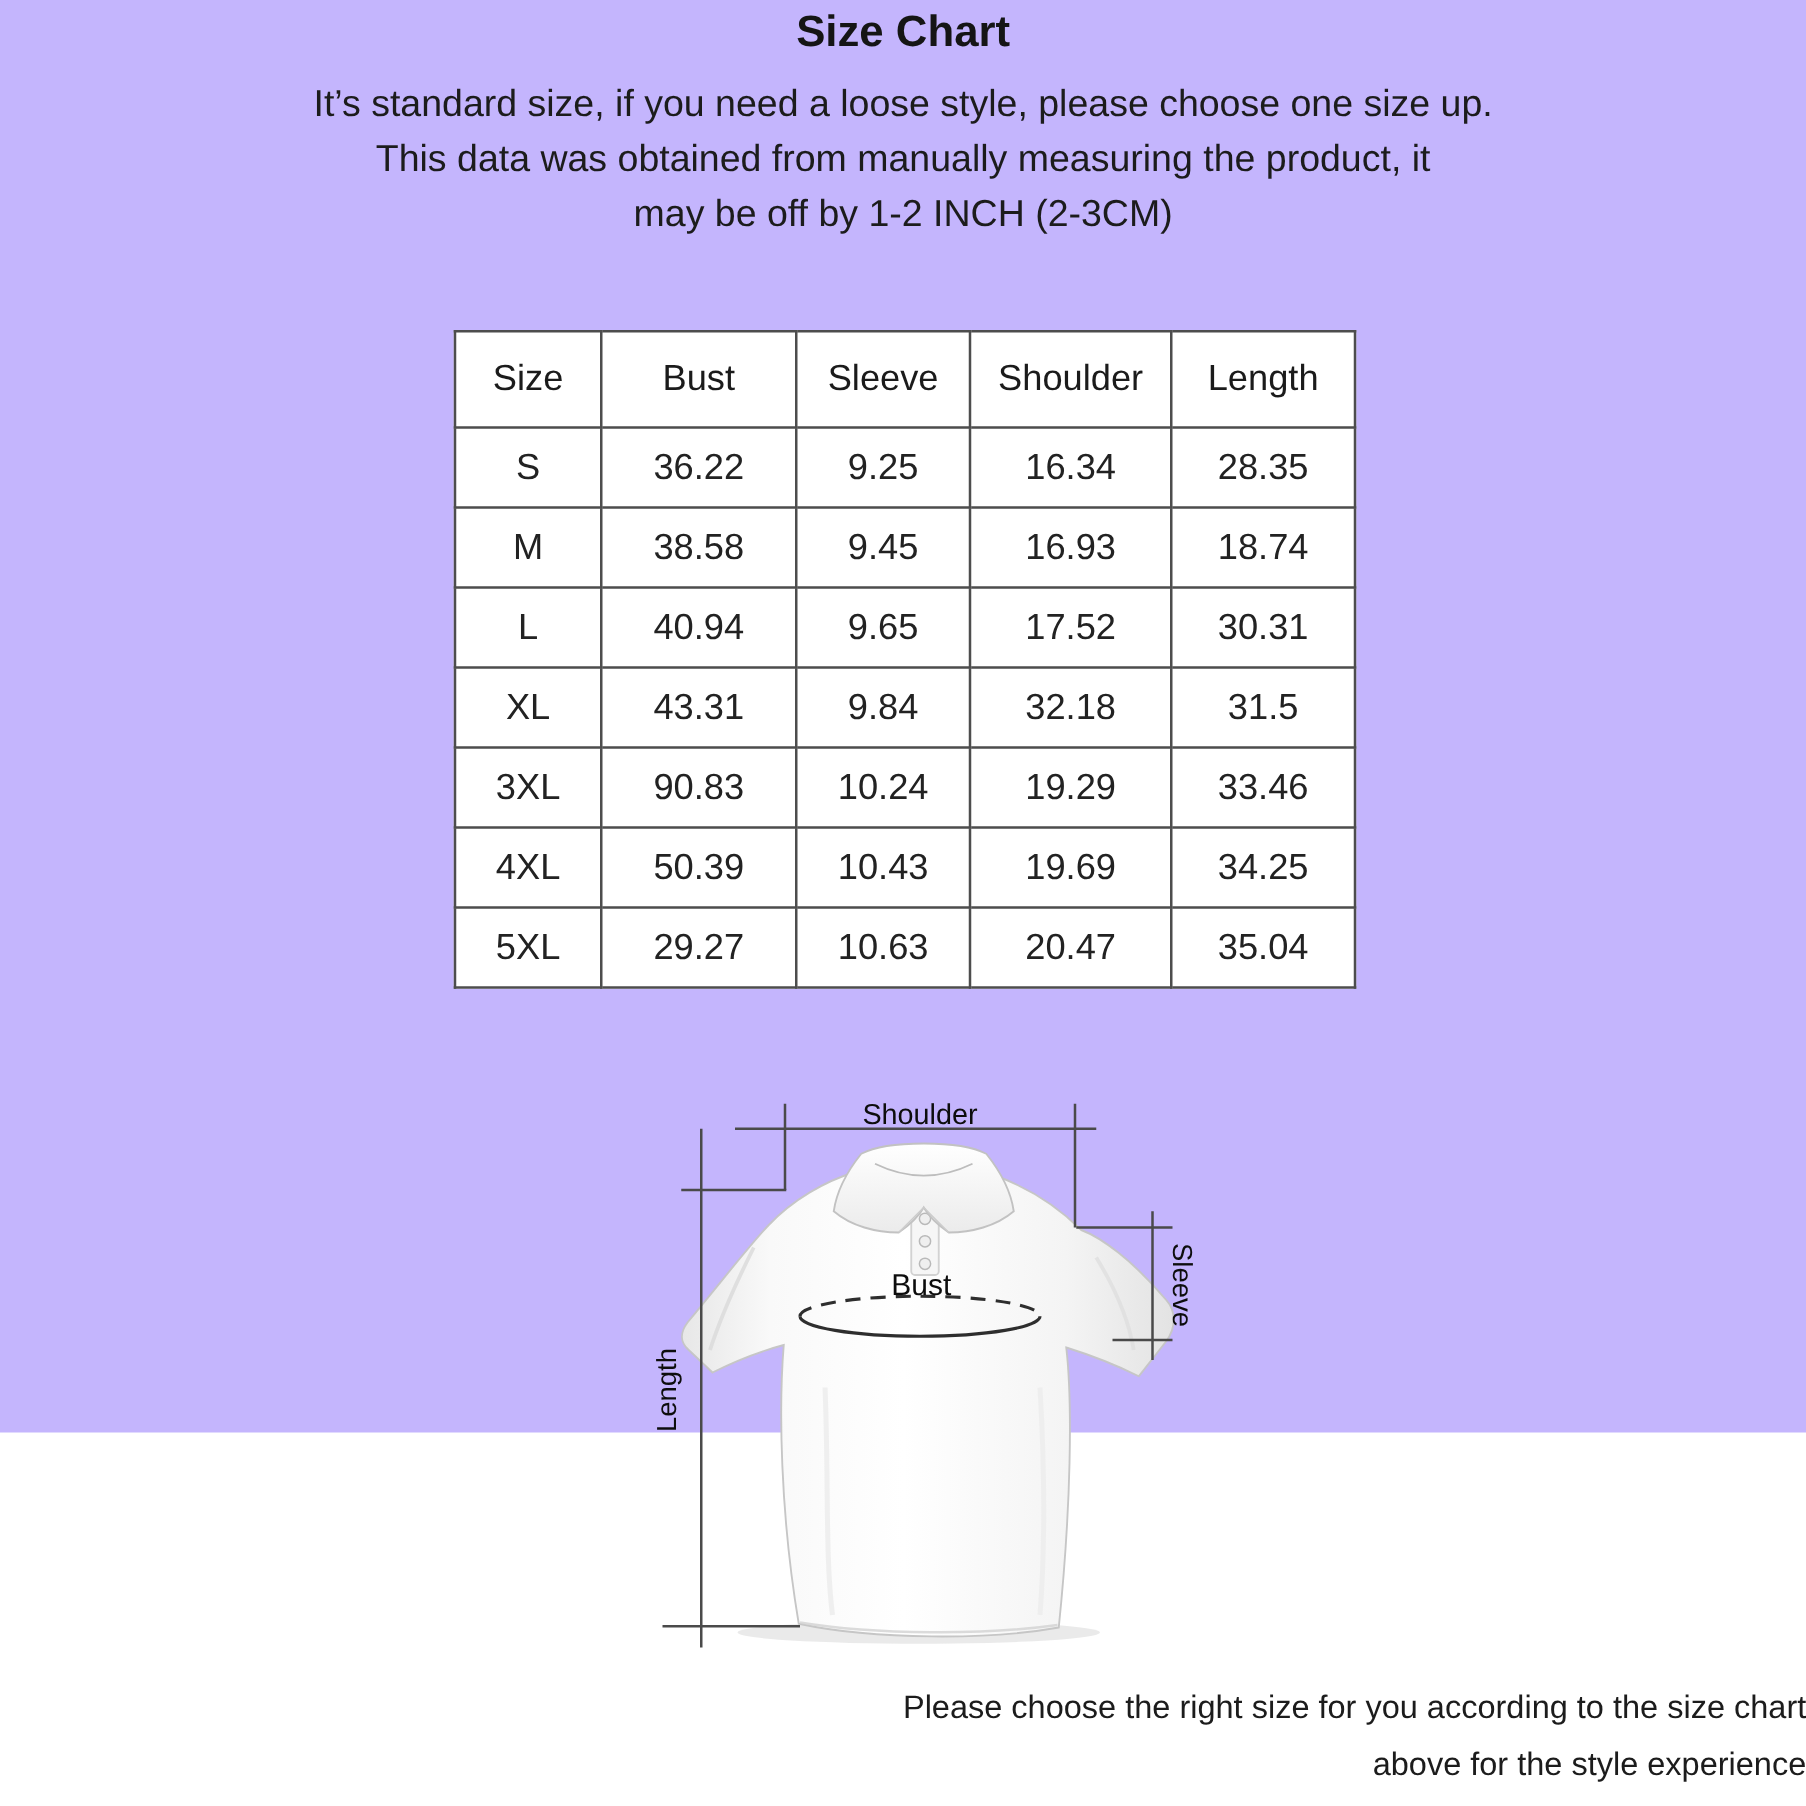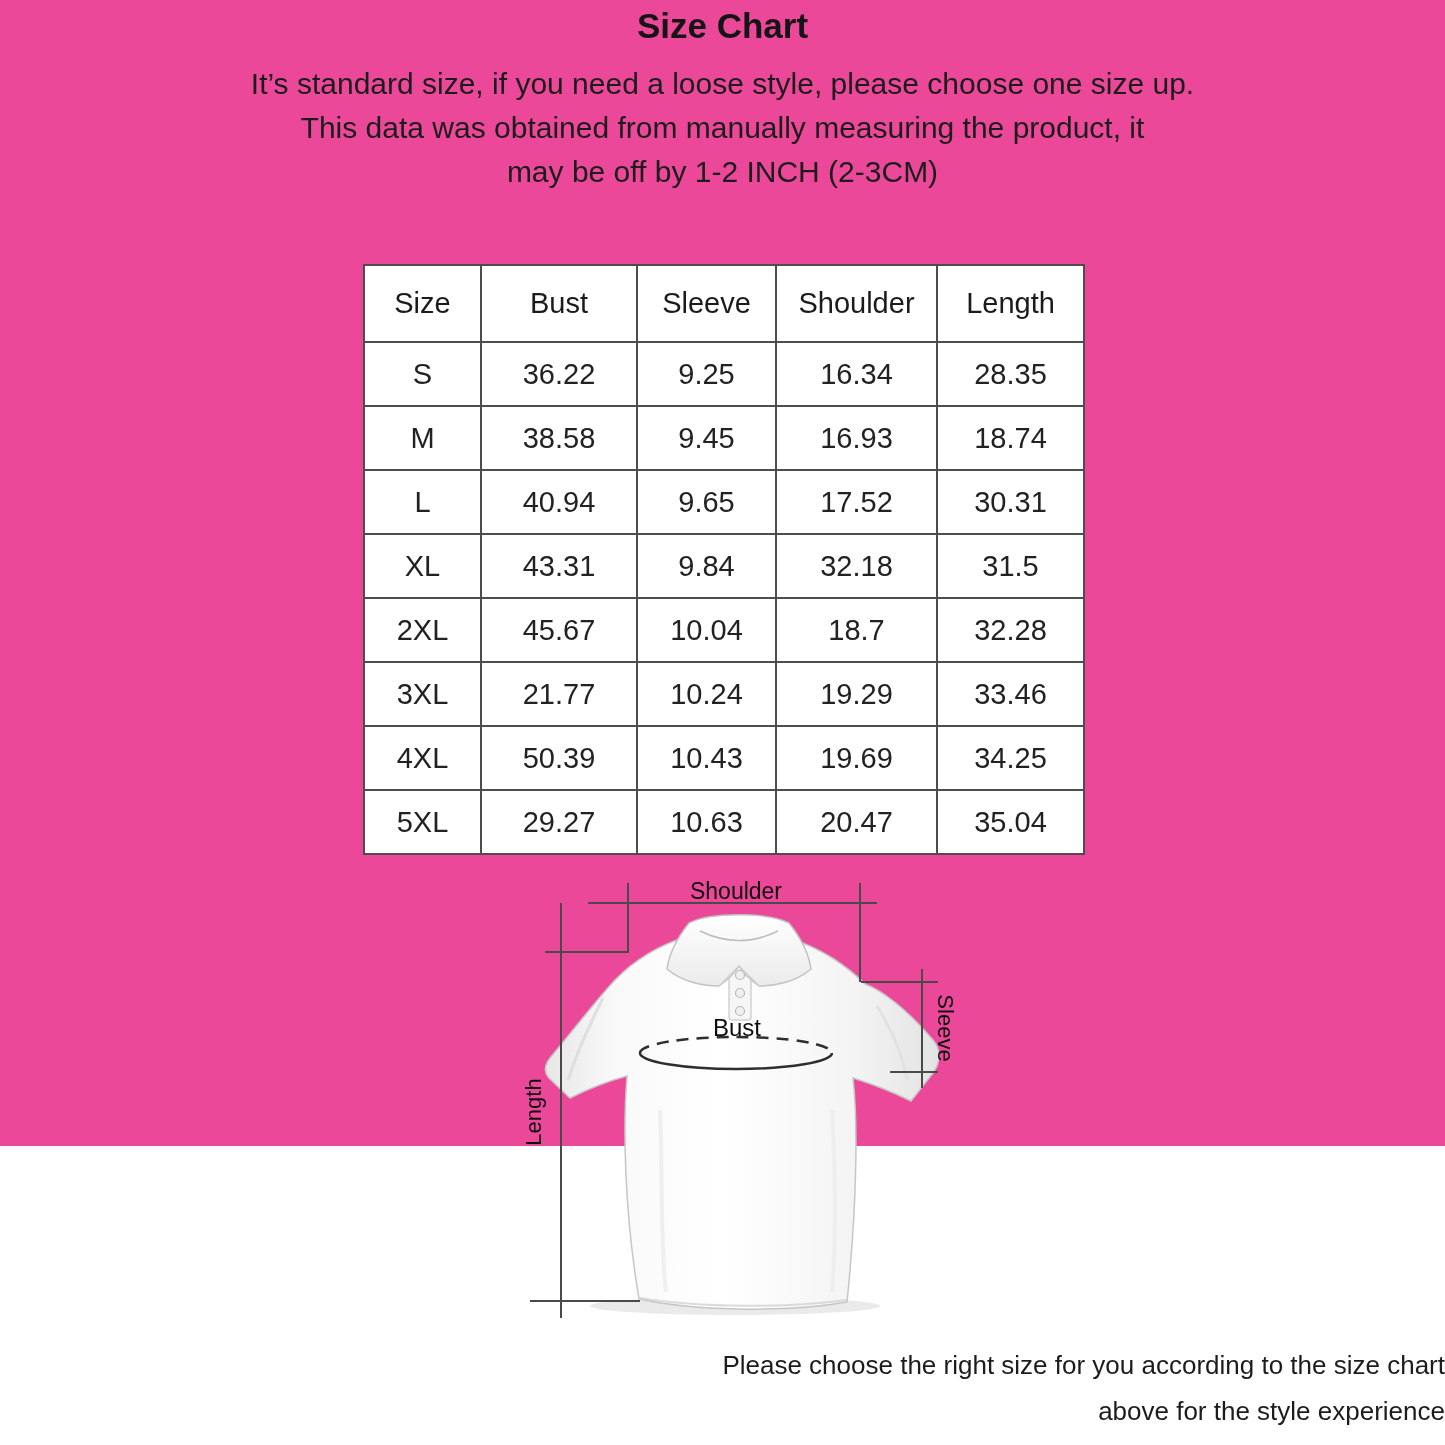--- a/index.html
+++ b/index.html
@@ -4,21 +4,21 @@
 <style>
   * { margin: 0; padding: 0; box-sizing: border-box; }
   html, body { background: #ffffff; }
   body {
     width: 1445px; height: 1445px;
     font-family: "Liberation Sans", sans-serif;
     color: #111111;
     position: relative;
     overflow: hidden;
   }
-  .page { position: relative; width: 1445px; height: 1146px; background: #ec4899; }
+  .page { position: relative; width: 1445px; height: 1146px; background: #c4b5fd; }
 
   .page-title {
     position: absolute; top: 6px; left: 0; width: 100%;
     text-align: center; font-size: 35px; font-weight: bold; color: #151515;
     letter-spacing: 0px;
   }
   .intro {
     position: absolute; top: 62px; left: 0; width: 100%;
     text-align: center; font-size: 30px; line-height: 44px; color: #1c1c1c;
   }
@@ -115,29 +115,22 @@
           <td>30.31</td>
         </tr>
         <tr>
           <td>XL</td>
           <td>43.31</td>
           <td>9.84</td>
           <td>32.18</td>
           <td>31.5</td>
         </tr>
         <tr>
-          <td>2XL</td>
-          <td>45.67</td>
-          <td>10.04</td>
-          <td>18.7</td>
-          <td>32.28</td>
-        </tr>
-        <tr>
           <td>3XL</td>
-          <td>21.77</td>
+          <td>90.83</td>
           <td>10.24</td>
           <td>19.29</td>
           <td>33.46</td>
         </tr>
         <tr>
           <td>4XL</td>
           <td>50.39</td>
           <td>10.43</td>
           <td>19.69</td>
           <td>34.25</td>

